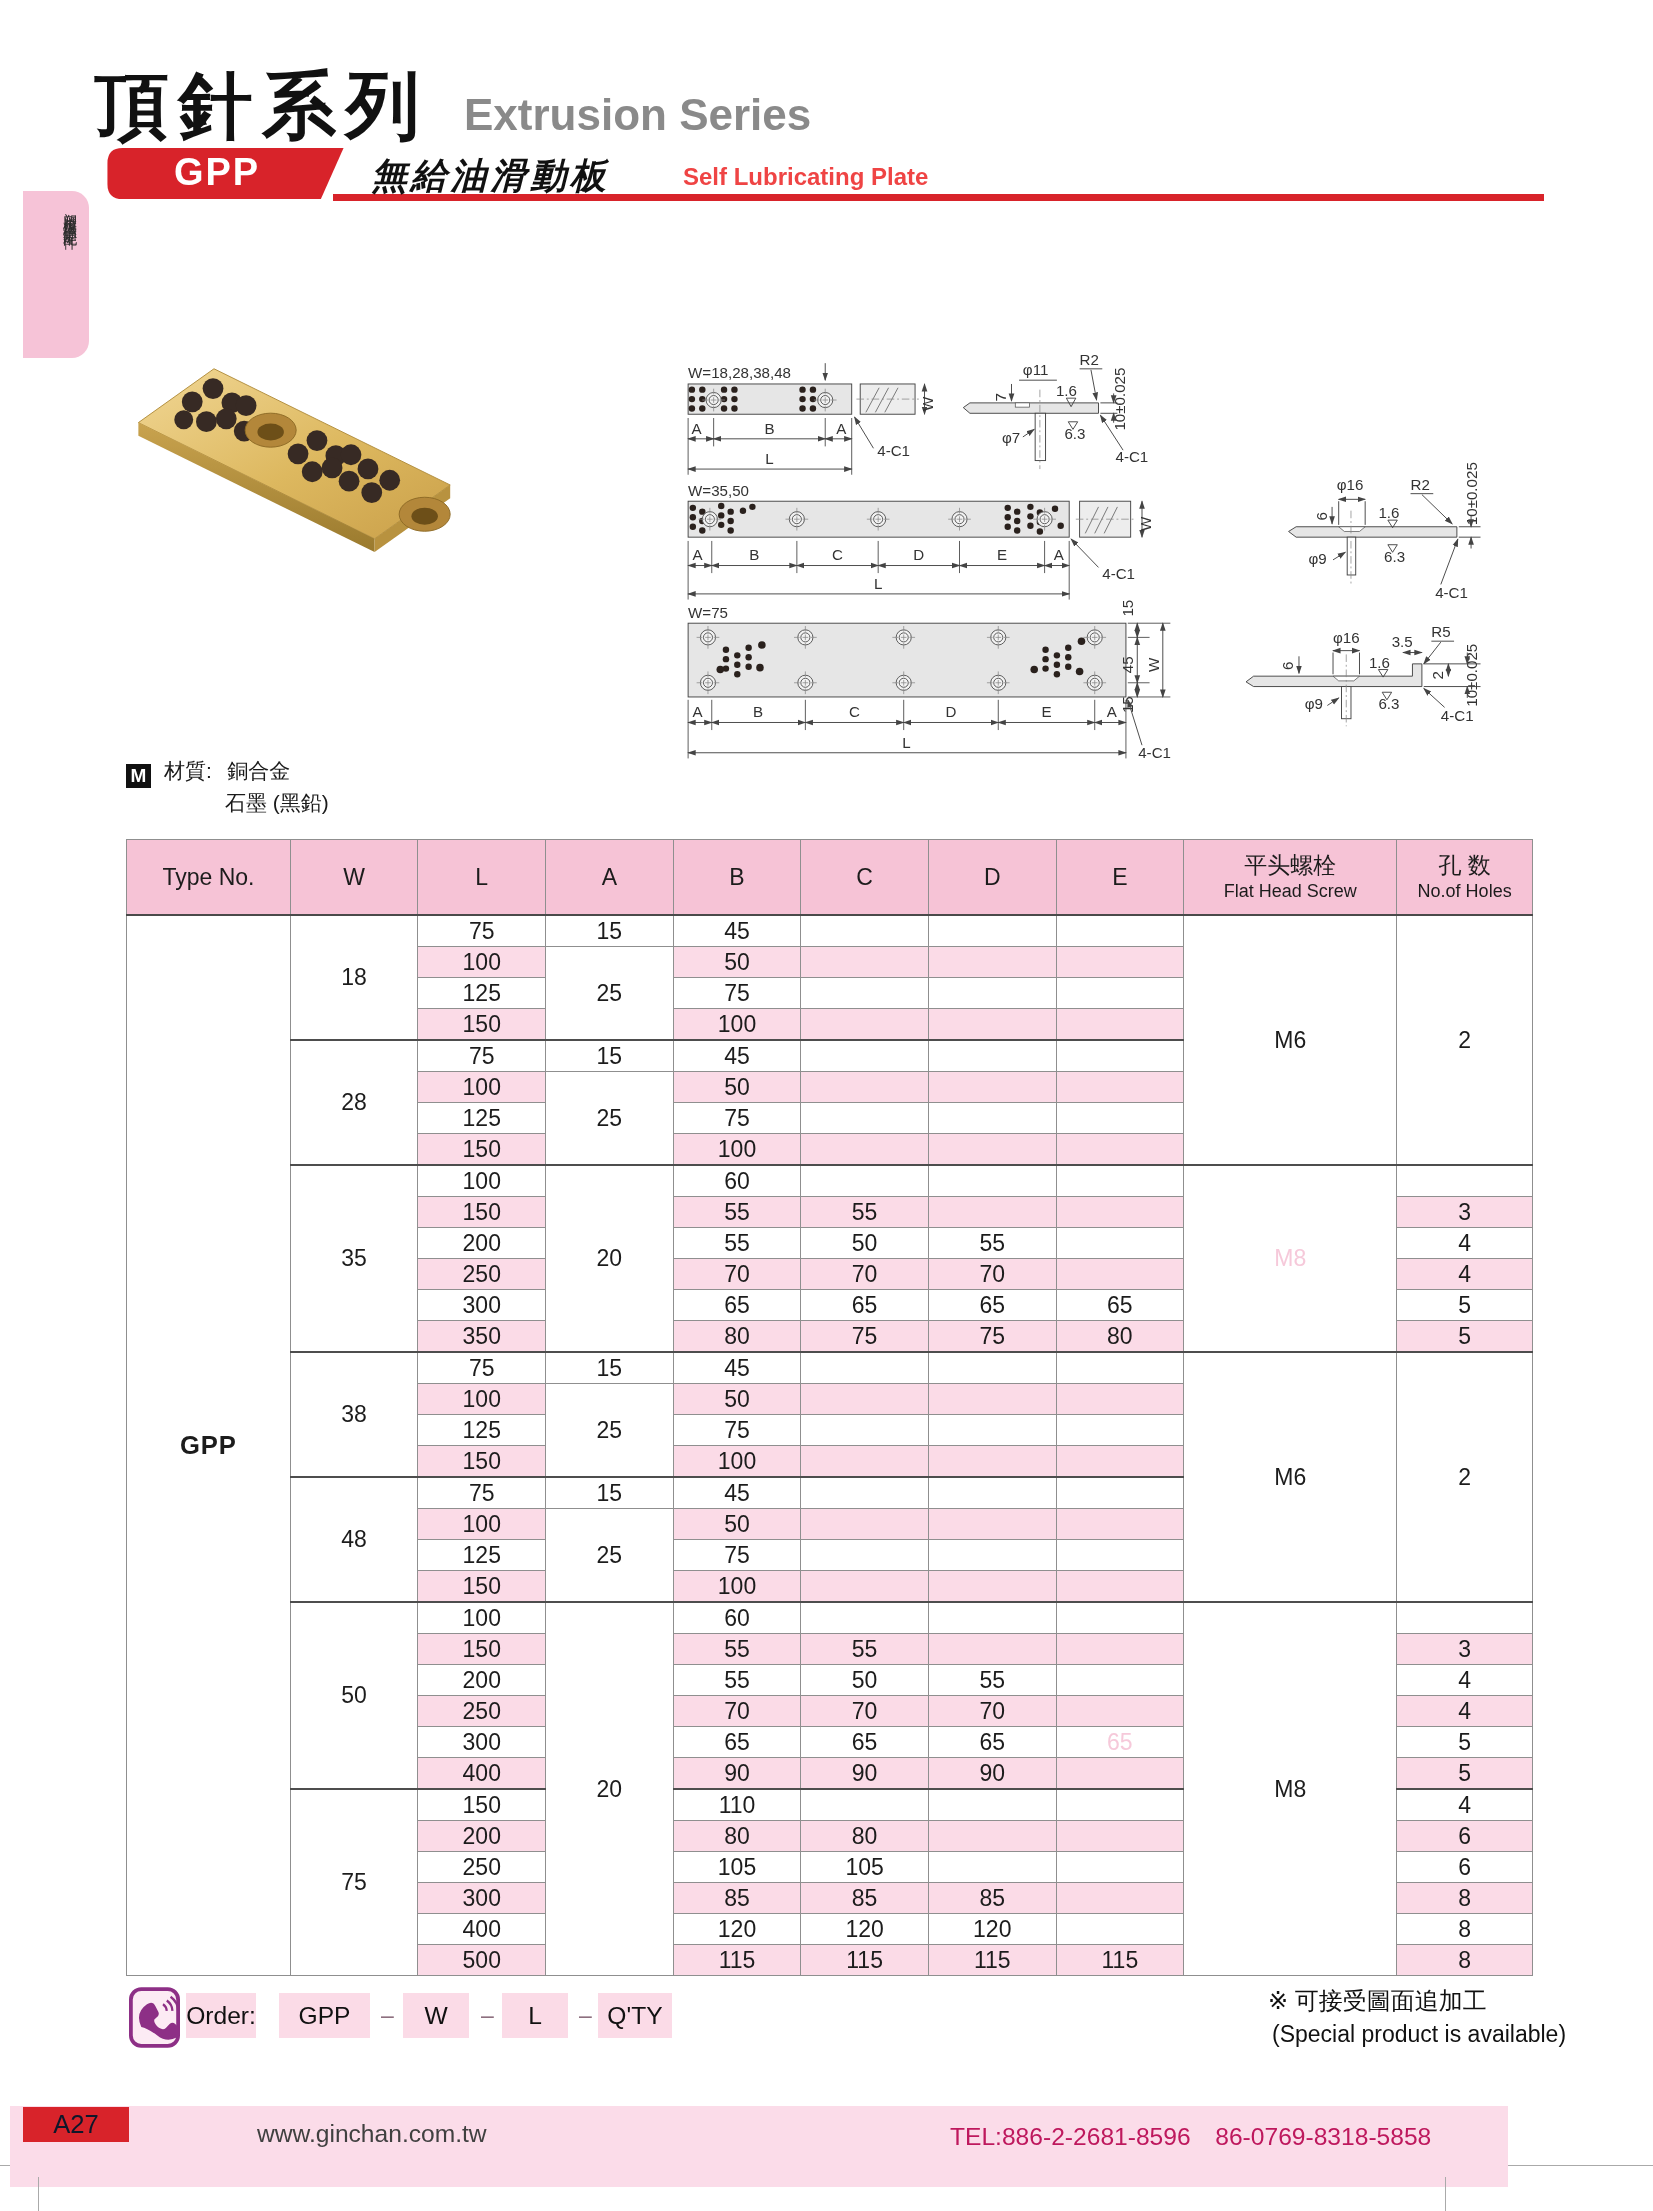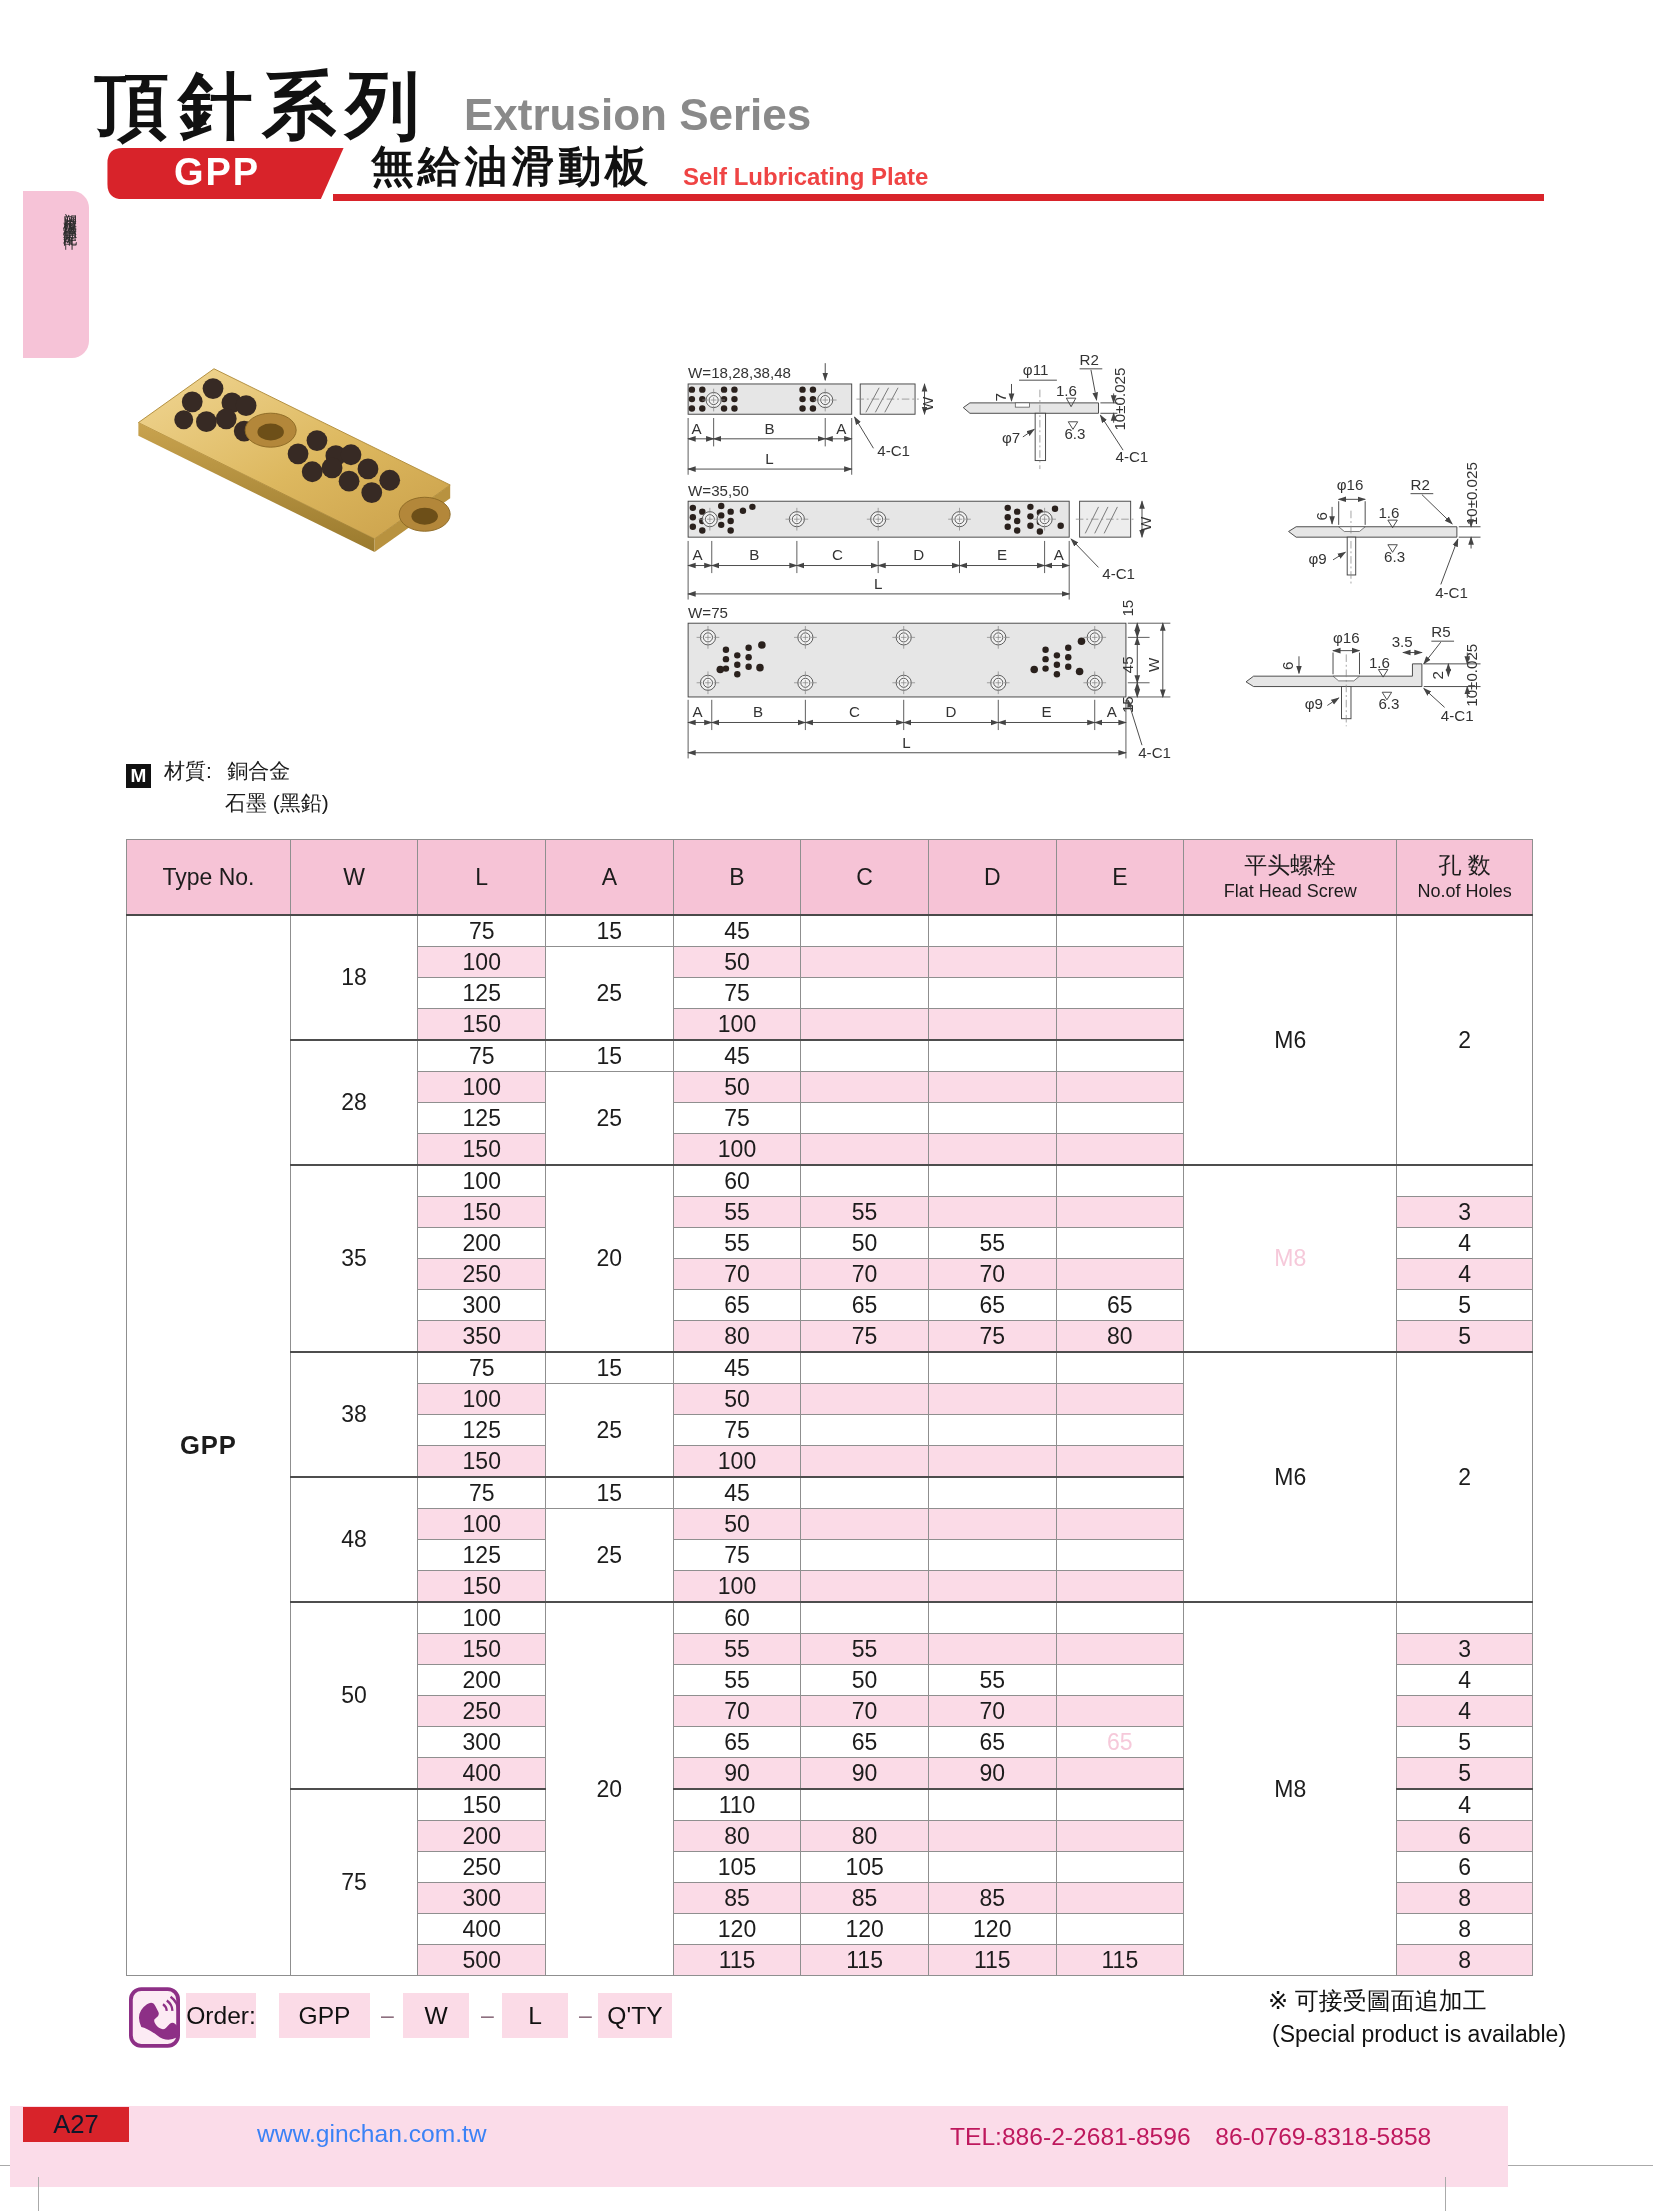--- a/index.html
+++ b/index.html
@@ -12,21 +12,21 @@
             border-radius:0 17px 17px 0;}
   .side-tab span{position:absolute;right:9.5px;top:11.4px;writing-mode:vertical-rl;
             font-size:14px;letter-spacing:2.8px;color:#2b2b2b;}
 
   
   .title-zh{left:95px;top:57px;font-size:74px;font-weight:bold;letter-spacing:9.5px;color:#111;}
   .title-en{left:464px;top:90px;font-size:44px;font-weight:bold;color:#8a8a8a;}
   .badge-wrap{left:107px;top:148px;width:237px;height:51px;}
   .badge-label{position:absolute;left:0;top:0;width:220px;height:51px;color:#fff;
                font-size:38px;font-weight:bold;text-align:center;line-height:49px;letter-spacing:1.9px;}
-  .subtitle-zh{left:371px;top:138px;font-size:43px;font-weight:bold;letter-spacing:3.8px;color:#111;}
+  .subtitle-zh{left:371px;top:152px;font-size:36px;font-weight:bold;letter-spacing:3.8px;color:#111;font-style:italic;}
   .subtitle-en{left:683px;top:163px;font-size:24px;font-weight:bold;color:#ef4444;}
   .red-rule{left:333px;top:194px;width:1211px;height:6.6px;background:#d8232a;}
 
   
   .mat{left:126px;top:757px;font-size:21px;}
   .mat .mbox{display:inline-block;width:24.6px;height:24.6px;background:#111;color:#fff;
              text-align:center;line-height:24.6px;font-weight:bold;font-size:19px;margin-right:7.6px;vertical-align:-3.8px;}
   .mat2{left:225px;top:789px;font-size:21px;}
 
   
@@ -51,21 +51,21 @@
   .note-zh{left:1268px;top:1985px;font-size:24px;color:#111;}
   .note-en{left:1272px;top:2021px;font-size:23px;color:#111;}
 
   
   .trim-h{left:0;top:2165px;width:1653px;height:0.9px;background:#aaa;}
   .trim-v1{left:38px;top:2177px;width:0.9px;height:35px;background:#aaa;}
   .trim-v2{left:1445px;top:2177px;width:0.9px;height:35px;background:#aaa;}
   .foot-band{left:9.5px;top:2106px;width:1498px;height:81px;background:#fbdce9;}
   .foot-page{left:23px;top:2107px;width:106px;height:35px;background:#d8232a;color:#0f172a;
              font-size:25.6px;font-weight:normal;text-align:center;line-height:35px;}
-  .foot-site{left:257px;top:2120px;font-size:24.6px;color:#3b82f6;}
+  .foot-site{left:257px;top:2120px;font-size:24.6px;color:#404040;}
   .foot-tel{left:950px;top:2120px;font-size:24.6px;color:#be185d;}
 
   svg text{font-family:"Liberation Sans","DejaVu Sans",sans-serif;fill:#333;}
 </style>
 </head>
 <body>
 
 <div class="page">
 
   <div class="abs side-tab">

